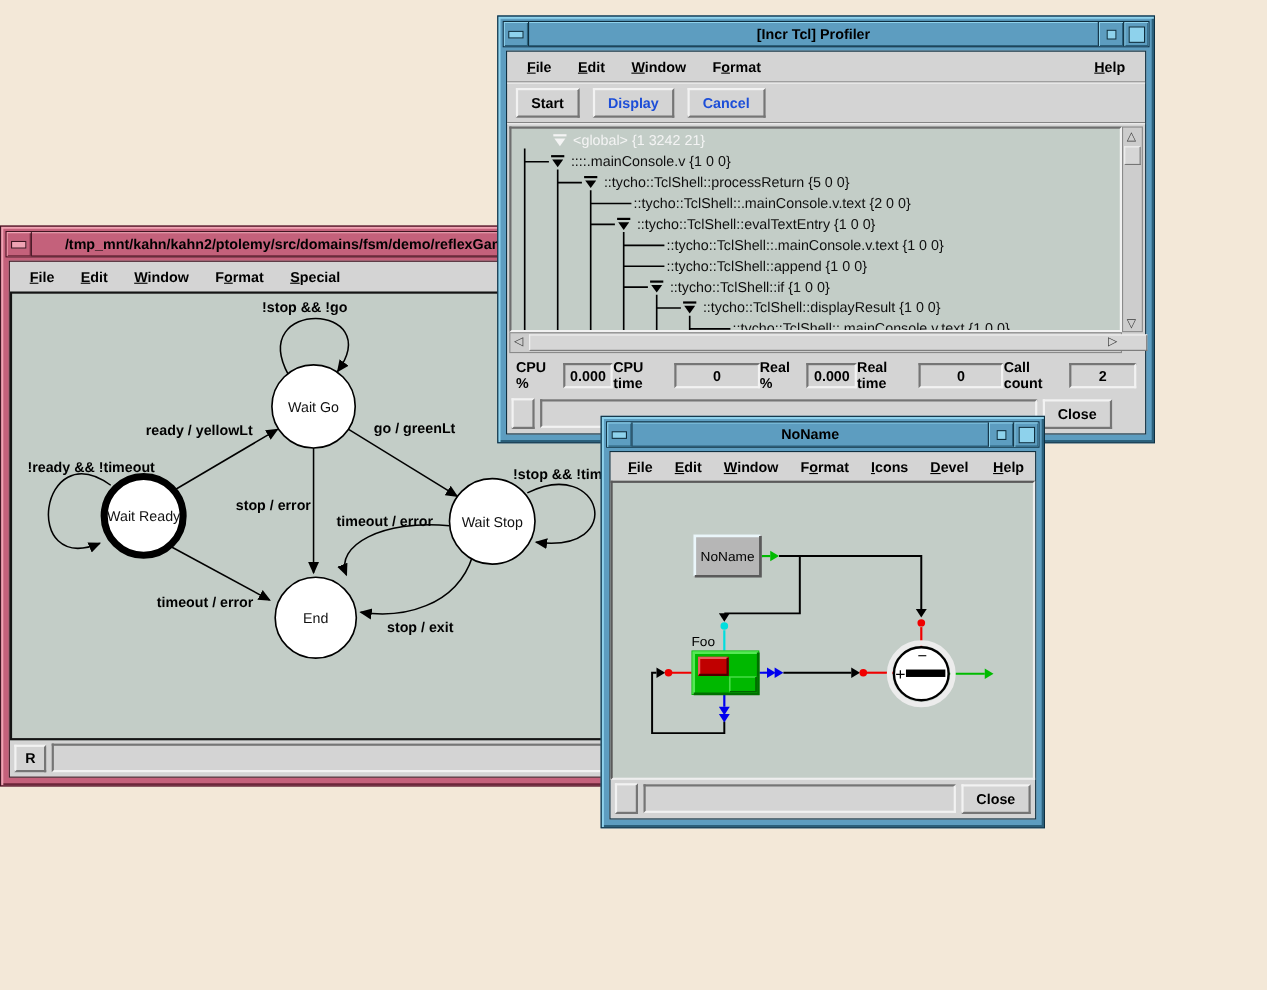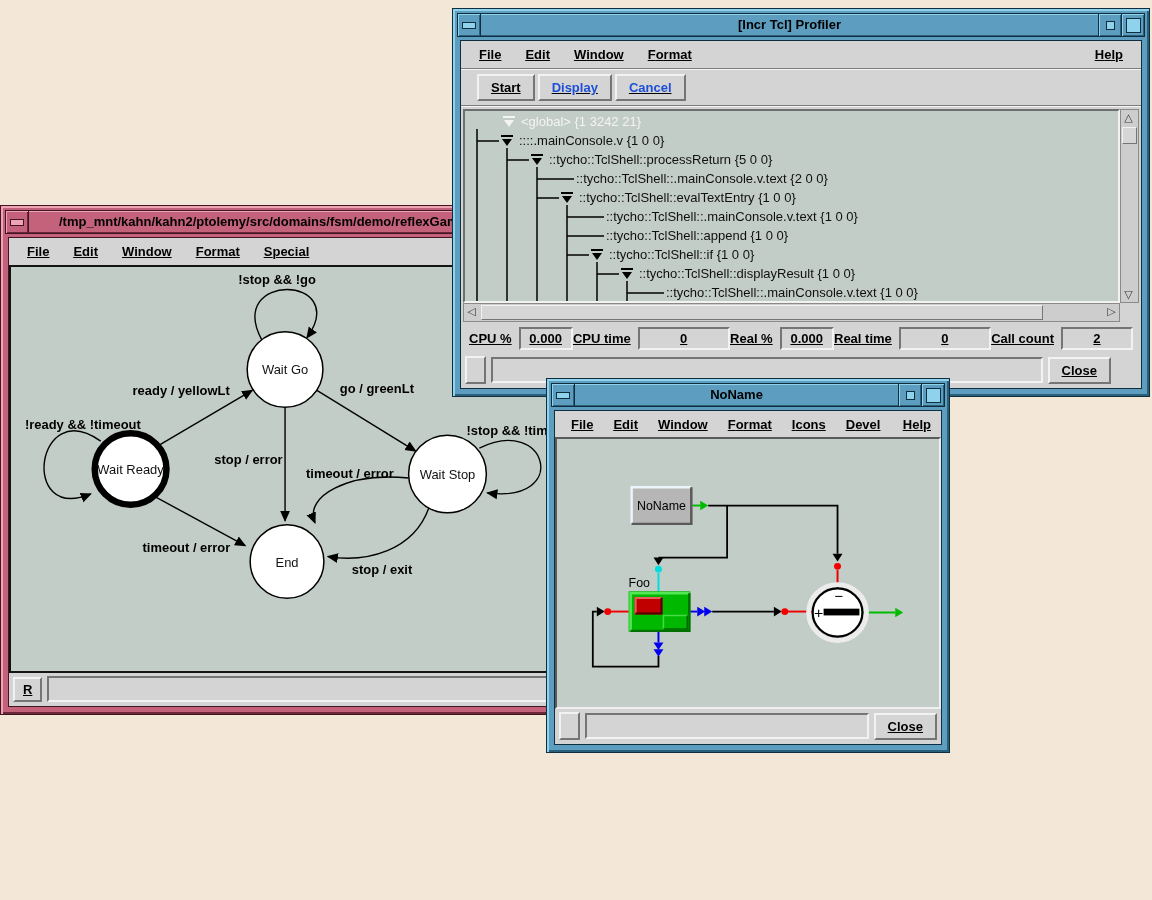--- a/index.html
+++ b/index.html
@@ -17,27 +17,27 @@
         box-shadow:inset 1px 1px 0 var(--fl), inset -1px -1px 0 var(--fd);}
   .tbtn.left{border-right:1px solid var(--fo);}
   .tbtn.right{border-left:1px solid var(--fo);}
   .glyph-dash{width:12px;height:5px;border:1px solid var(--fo);background:var(--fl);}
   .glyph-sq-s{width:7px;height:7px;border:1px solid var(--fo);background:var(--fl);}
   .glyph-sq-l{width:13px;height:13px;border:1px solid var(--fo);background:var(--fl);}
   .title{flex:1;text-align:center;font-weight:bold;font-size:13px;line-height:22px;color:#000;
          overflow:hidden;white-space:nowrap;}
   .title.leftalign{text-align:left;padding-left:30px;}
   .content{flex:1;margin:0 4px 4px 4px;border:1px solid var(--fo);background:#d4d4d4;
-           display:flex;flex-direction:column;min-height:0;position:relative;text-decoration:underline;}
+           display:flex;flex-direction:column;min-height:0;position:relative;}
   .menubar{display:flex;align-items:center;height:27px;padding:0 6px;font-weight:bold;font-size:13px;color:#000;}
   .mi{padding:0 12px;white-space:nowrap;}
   .mi .u{text-decoration:underline;}
   .mi-right{margin-left:auto;text-align:right;}
   .sep{height:0;border-top:1px solid #7c7c7c;border-bottom:1px solid #f4f4f4;}
-  .toolbar{display:flex;gap:3px;padding:4px 16px;}
+  .toolbar{display:flex;gap:12px;padding:4px 8px;}
   .btn{background:#d4d4d4;border-top:2px solid #f2f2f2;border-left:2px solid #f2f2f2;
        border-right:2px solid #757575;border-bottom:2px solid #757575;
        font-weight:bold;font-size:13px;color:#000;padding:4px 12px;white-space:nowrap;}
   .btn.disabled{color:#1d4ed8;}
   .tree-area{flex:1;margin:2px;min-height:0;display:grid;
              grid-template-columns:1fr 19px;grid-template-rows:1fr 19px;}
   .tree-canvas{background:#c3cdc7;border:2px solid;border-color:#6e6e6e #f2f2f2 #f2f2f2 #6e6e6e;
                position:relative;overflow:hidden;}
   .trow{position:absolute;height:18px;line-height:18px;font-size:13px;color:#101010;white-space:nowrap;width:100%;}
   .trow .tlabel{position:absolute;}
@@ -140,21 +140,21 @@
         <text x="132" y="286" font-size="13" font-weight="bold" fill="#000">timeout / error</text>
       </svg>
     </div>
     <div class="bottomrow">
       <button class="btn" style="padding:3px 8px">R</button>
       <div class="entry"></div>
     </div>
   </div>
 </div>
 
-<div class="win win-blue" style="left:452px;top:8px;width:698px;height:389px;z-index:2">
+<div class="win win-blue" style="left:452px;top:14px;width:598px;height:389px;z-index:2">
   <div class="titlebar">
     <div class="tbtn left">
         <div class="glyph-dash"></div>
       </div>
     <div class="title">[Incr Tcl] Profiler</div>
     <div class="tbtn right">
         <div class="glyph-sq-s"></div>
       </div>
     <div class="tbtn right">
         <div class="glyph-sq-l"></div>

